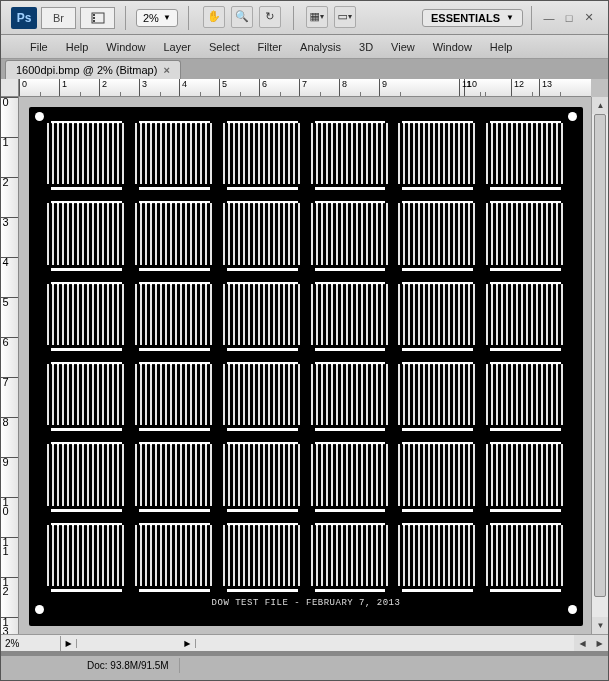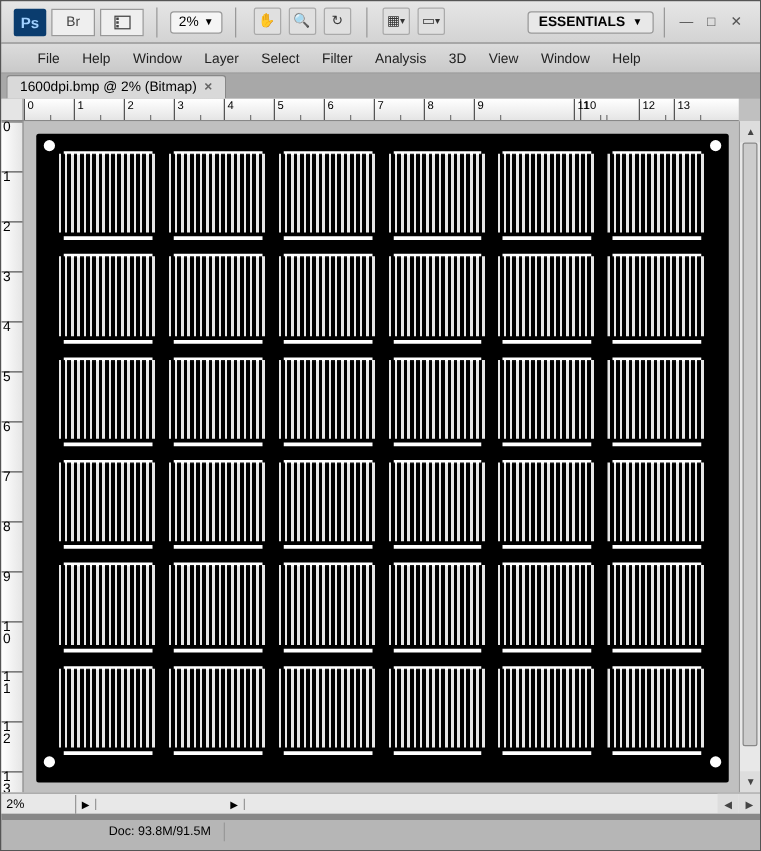--- a/index.html
+++ b/index.html
@@ -362,20 +362,21 @@
             <div class="cell-top"></div>
             <div class="cell-bars"></div>
             <div class="cell-bot"></div>
           </div>
           <div class="cell">
             <div class="cell-top"></div>
             <div class="cell-bars"></div>
             <div class="cell-bot"></div>
           </div>
         </div>
+      <div class="footer-text">DOW TEST FILE - FEBRUARY 7, 2013</div>
     </div>
   </div>
 
   <div class="scroll-v">
     <div class="sb-btn">▲</div>
     <div class="sb-thumb-v"></div>
     <div class="sb-btn" style="position:absolute;bottom:0">▼</div>
   </div>
 
   <div class="scroll-h">

